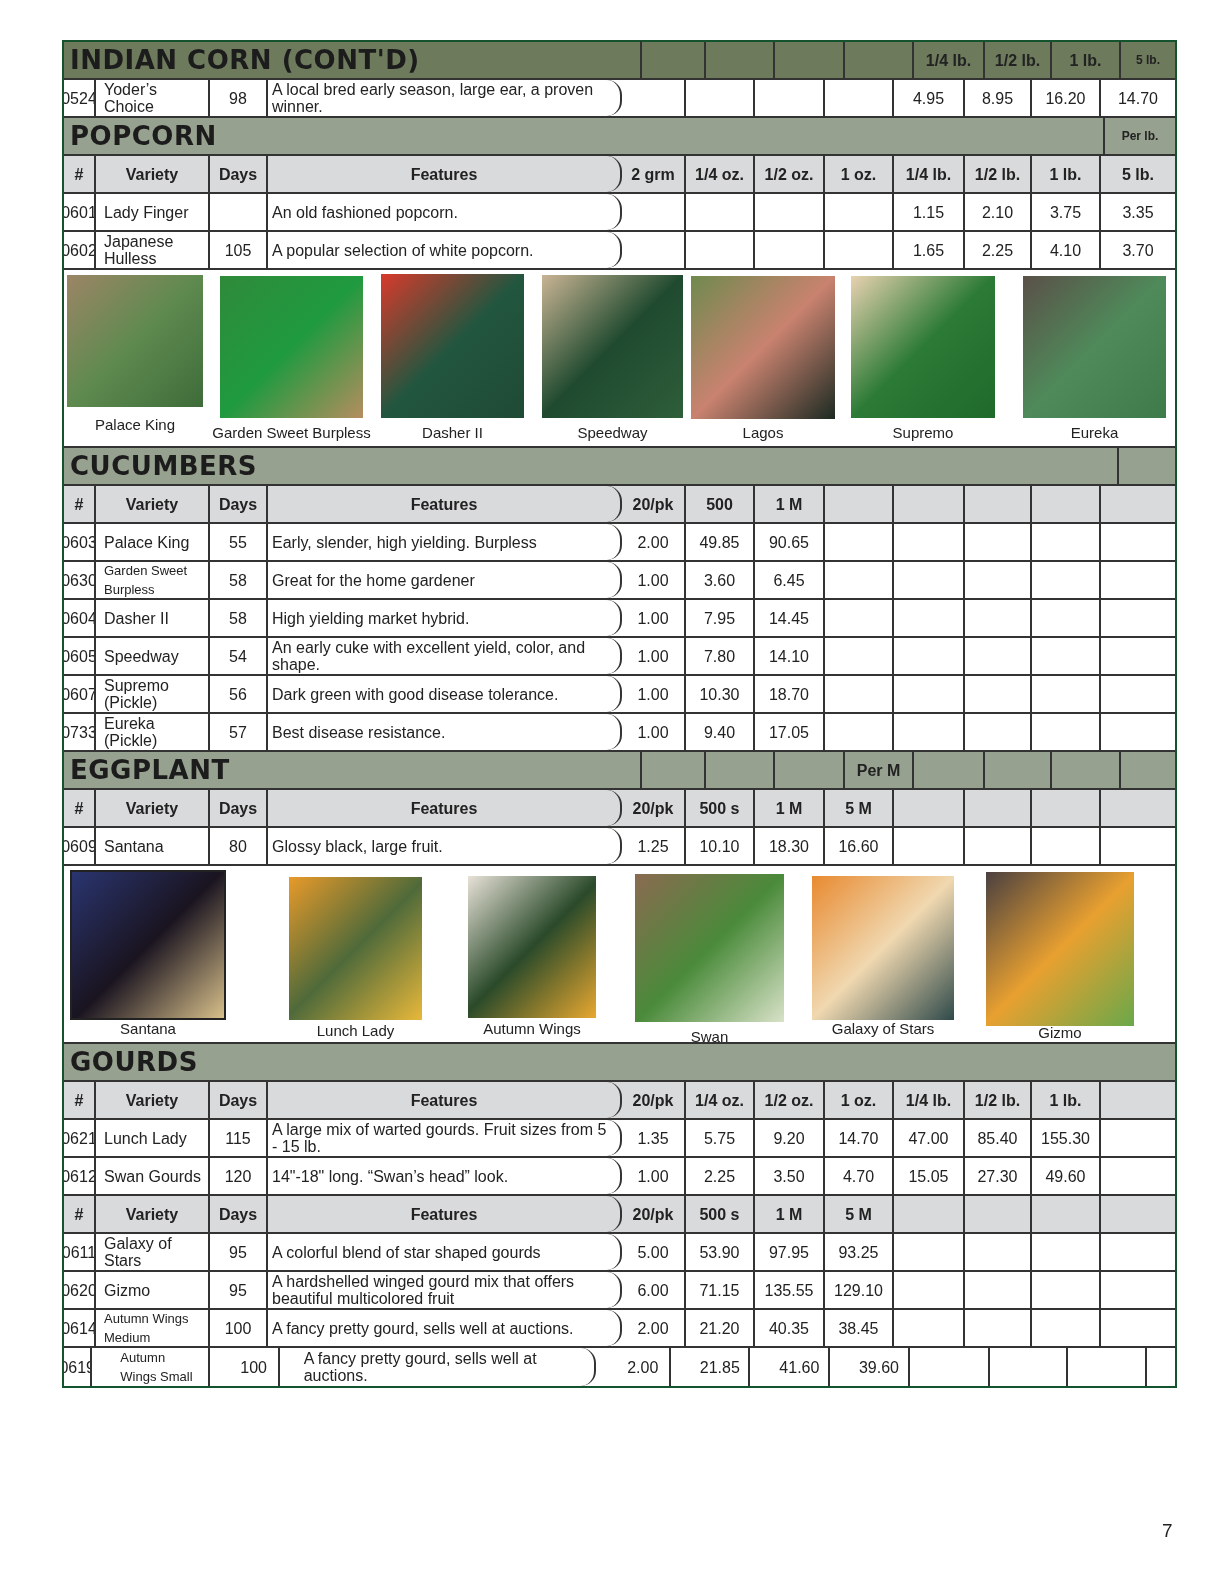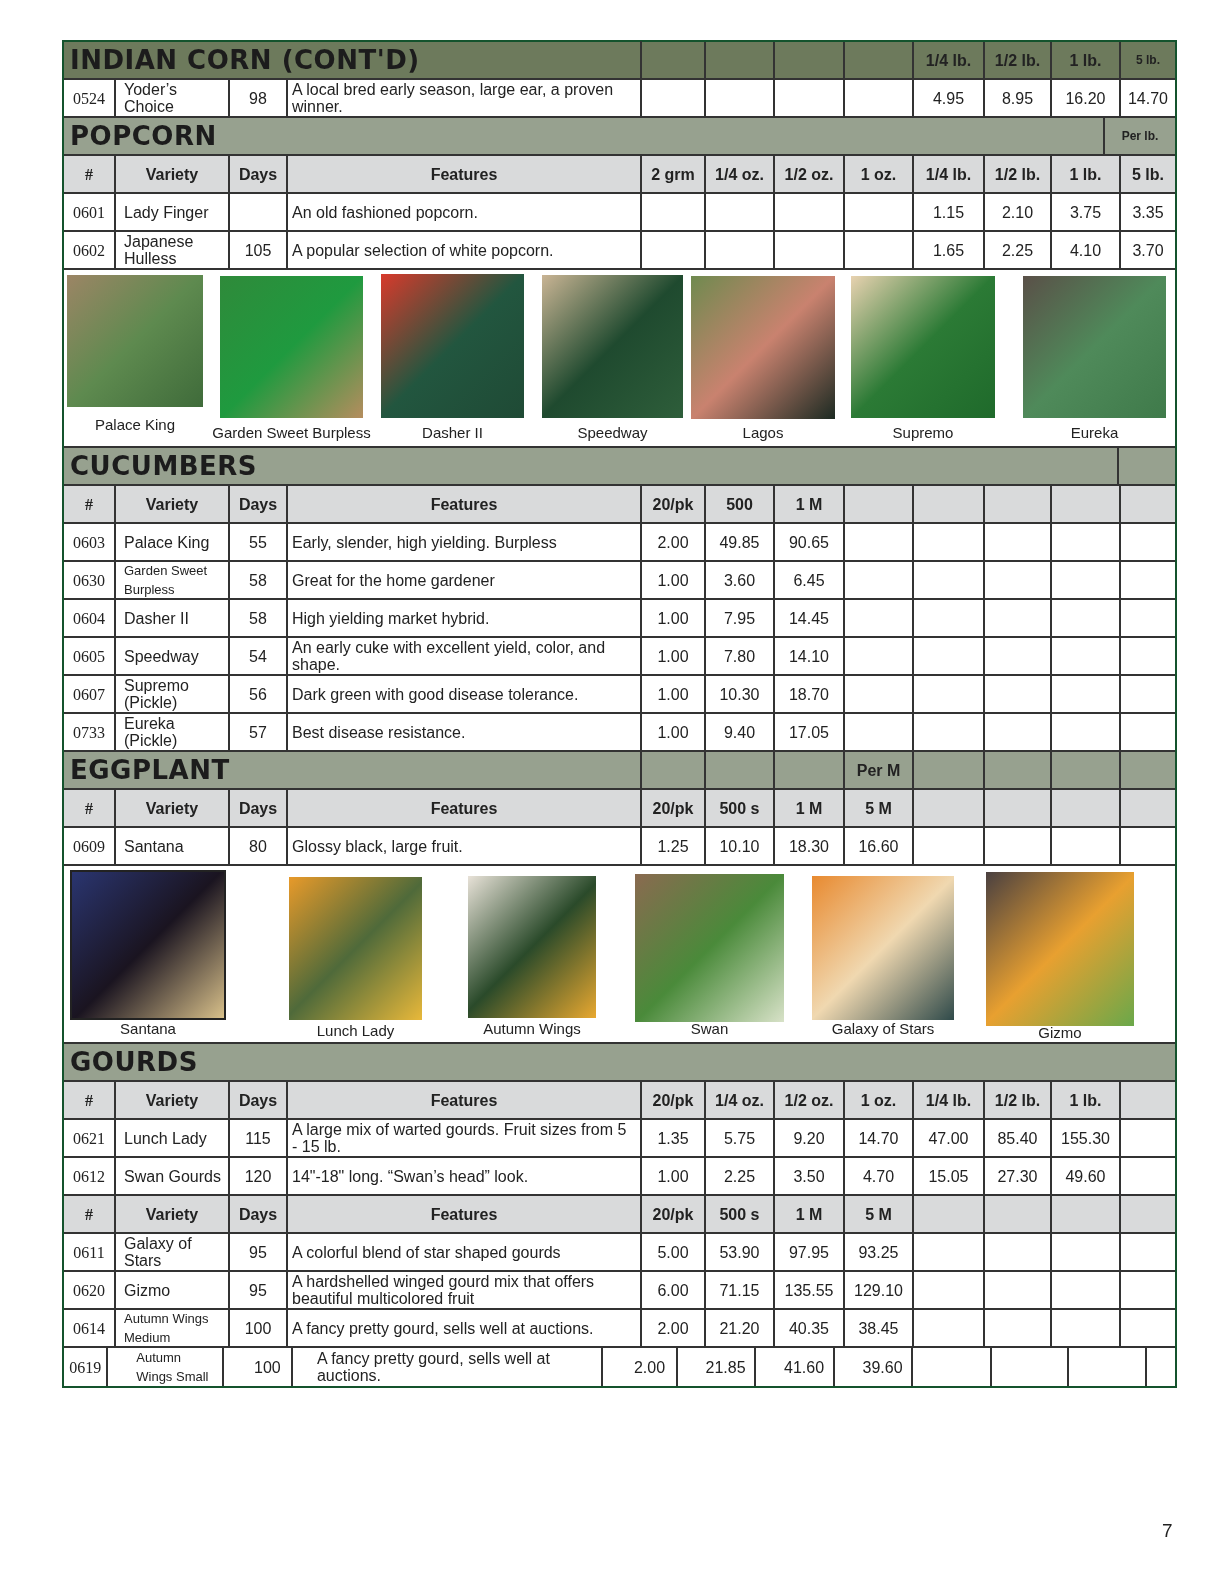--- a/index.html
+++ b/index.html
@@ -2,21 +2,21 @@
 <html><head>
 <meta charset="utf-8">
 <style>
   html,body{margin:0;padding:0;background:#fff;}
   body{width:1224px;height:1584px;position:relative;font-family:"Liberation Sans",sans-serif;color:#222;overflow:hidden;}
   .grid{position:absolute;left:38px;top:40px;width:1115px;border:2px solid #14532d;box-sizing:border-box;margin-left:24px;}
   .row{display:flex;border-bottom:2px solid #333;box-sizing:border-box;}
   .row:last-child{border-bottom:none;gap:20px;}
   .cell{border-right:2px solid #333;box-sizing:border-box;display:flex;align-items:center;justify-content:center;font-size:16px;line-height:17px;padding:0 4px;overflow:hidden;}
   .cell:last-child{border-right:none;}
-  .c0{width:52px;font-family:Liberation Serif, serif;} .c1{width:114px;justify-content:flex-start;padding-left:8px;} .c2{width:58px;} .c3{width:354px;justify-content:flex-start;}
+  .c0{width:32px;} .c1{width:114px;justify-content:flex-start;padding-left:8px;} .c2{width:58px;} .c3{width:354px;justify-content:flex-start;border-radius:15px;}
   .c4{width:64px;} .c5{width:69px;} .c6{width:70px;} .c7{width:69px;} .c8{width:71px;} .c9{width:67px;} .c10{width:69px;} .c11{width:57px;flex:1;}
   .r38{height:38px;}
   .sec{background:#97a18f;justify-content:flex-end;}
   .sec-dark{background:#6d7a5c;}
   .hdr{background:#d9dadb;font-weight:bold;font-size:16px;}
   .title{font-family:"DejaVu Sans",sans-serif;font-weight:900;font-size:26px;letter-spacing:0.5px;color:#1c1c1c;justify-content:flex-start;padding-left:6px;transform:scaleY(1.05);}
   .sm{font-size:13px;line-height:19px;}
   .tiny{font-size:12px;font-weight:bold;}
   .photo-strip{height:178px;position:relative;border-bottom:2px solid #333;box-sizing:border-box;}
   .photo{position:absolute;box-sizing:border-box;}
@@ -256,21 +256,21 @@
       <div class="cell c11"></div>
     </div>
     <div class="photo-strip">
       <div class="photo" style="left: 6px; top: 4px; width: 156px; height: 150px; background: linear-gradient(135deg, rgb(42, 53, 112) 0%, rgb(26, 20, 32) 50%, rgb(216, 192, 138) 100%); border: 2px solid rgb(34, 34, 34);"></div>
       <div class="cap" style="left: 84px; top: 154px;">Santana</div>
       <div class="photo" style="left: 225px; top: 11px; width: 133px; height: 143px; background: linear-gradient(135deg, rgb(232, 154, 42) 0%, rgb(79, 106, 58) 50%, rgb(232, 184, 58) 100%);"></div>
       <div class="cap" style="left: 291.5px; top: 156px;">Lunch Lady</div>
       <div class="photo" style="left: 404px; top: 10px; width: 128px; height: 142px; background: linear-gradient(135deg, rgb(232, 226, 216) 0%, rgb(42, 74, 42) 50%, rgb(232, 168, 48) 100%);"></div>
       <div class="cap" style="left: 468px; top: 154px;">Autumn Wings</div>
       <div class="photo" style="left: 571px; top: 8px; width: 149px; height: 148px; background: linear-gradient(135deg, rgb(138, 106, 80) 0%, rgb(74, 138, 58) 50%, rgb(216, 226, 200) 100%);"></div>
-      <div class="cap" style="left: 645.5px; top: 154px;">Swan</div>
+      <div class="cap" style="left: 645.5px; top: 162px;">Swan</div>
       <div class="photo" style="left: 748px; top: 10px; width: 142px; height: 144px; background: linear-gradient(135deg, rgb(232, 138, 48) 0%, rgb(240, 216, 176) 50%, rgb(47, 74, 74) 100%);"></div>
       <div class="cap" style="left: 819px; top: 154px;">Galaxy of Stars</div>
       <div class="photo" style="left: 922px; top: 6px; width: 148px; height: 154px; background: linear-gradient(135deg, rgb(74, 64, 64) 0%, rgb(232, 160, 48) 50%, rgb(106, 168, 74) 100%);"></div>
       <div class="cap" style="left: 996px; top: 158px;">Gizmo</div>
     </div>
     <div class="row r38 sec">
       <div class="cell title" style="flex: 1 1 0%;">GOURDS</div>
     </div>
     <div class="row r38 hdr">
       <div class="cell c0">#</div>

